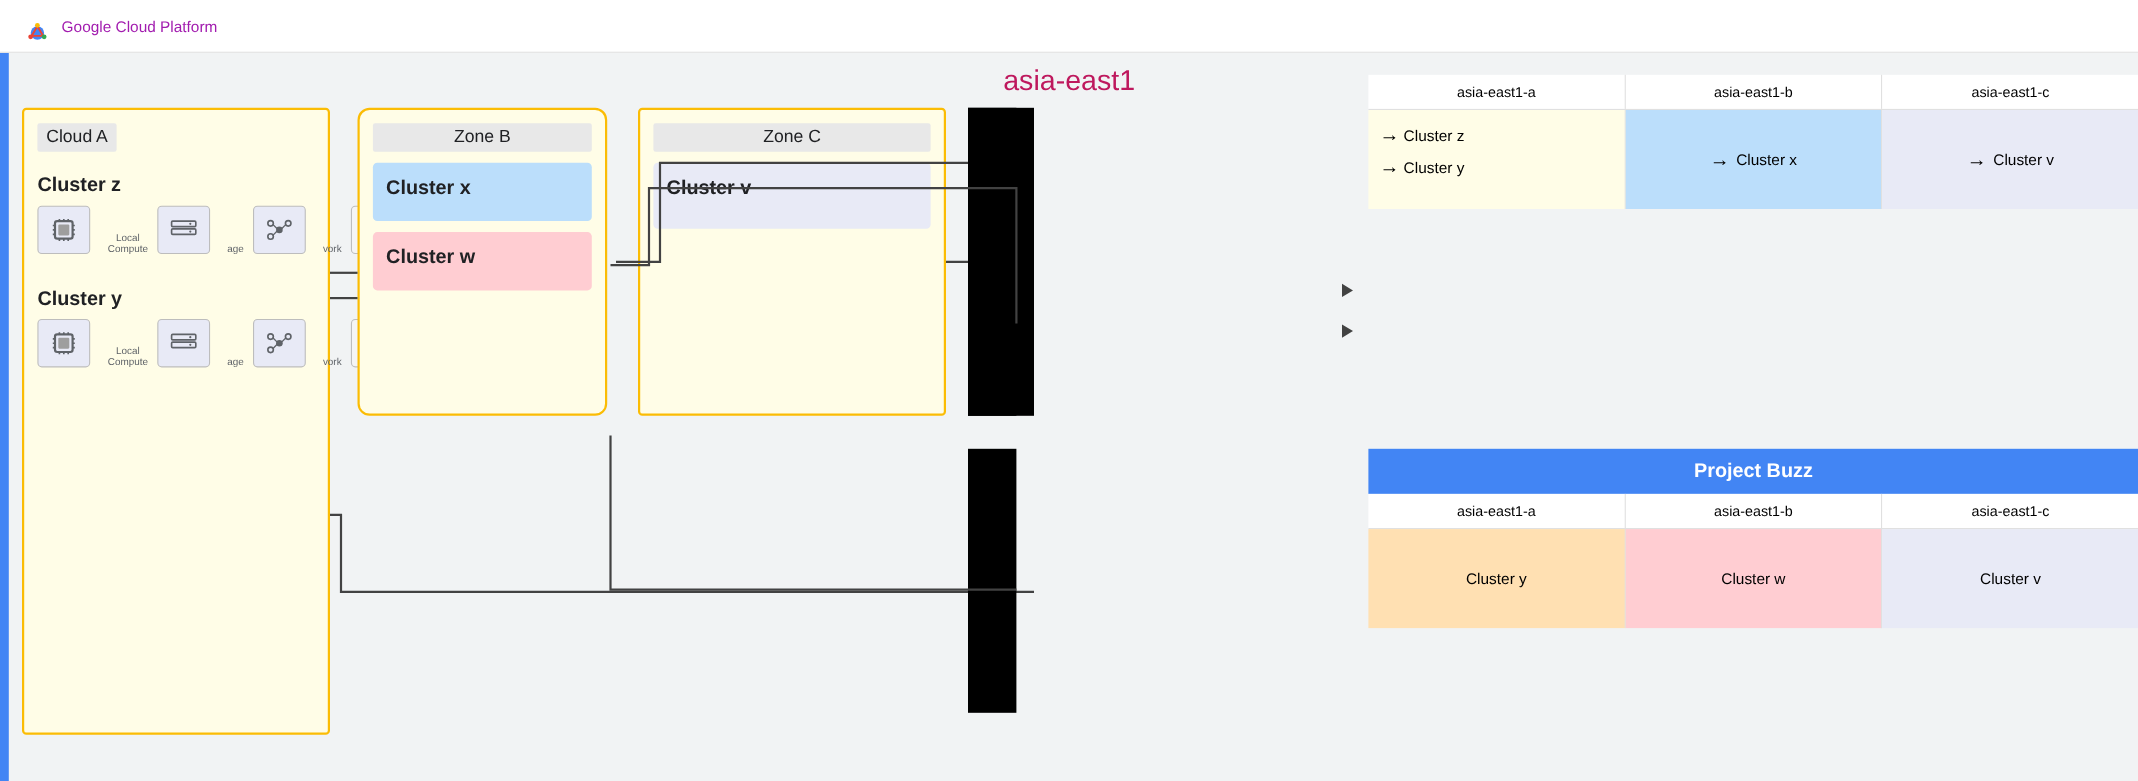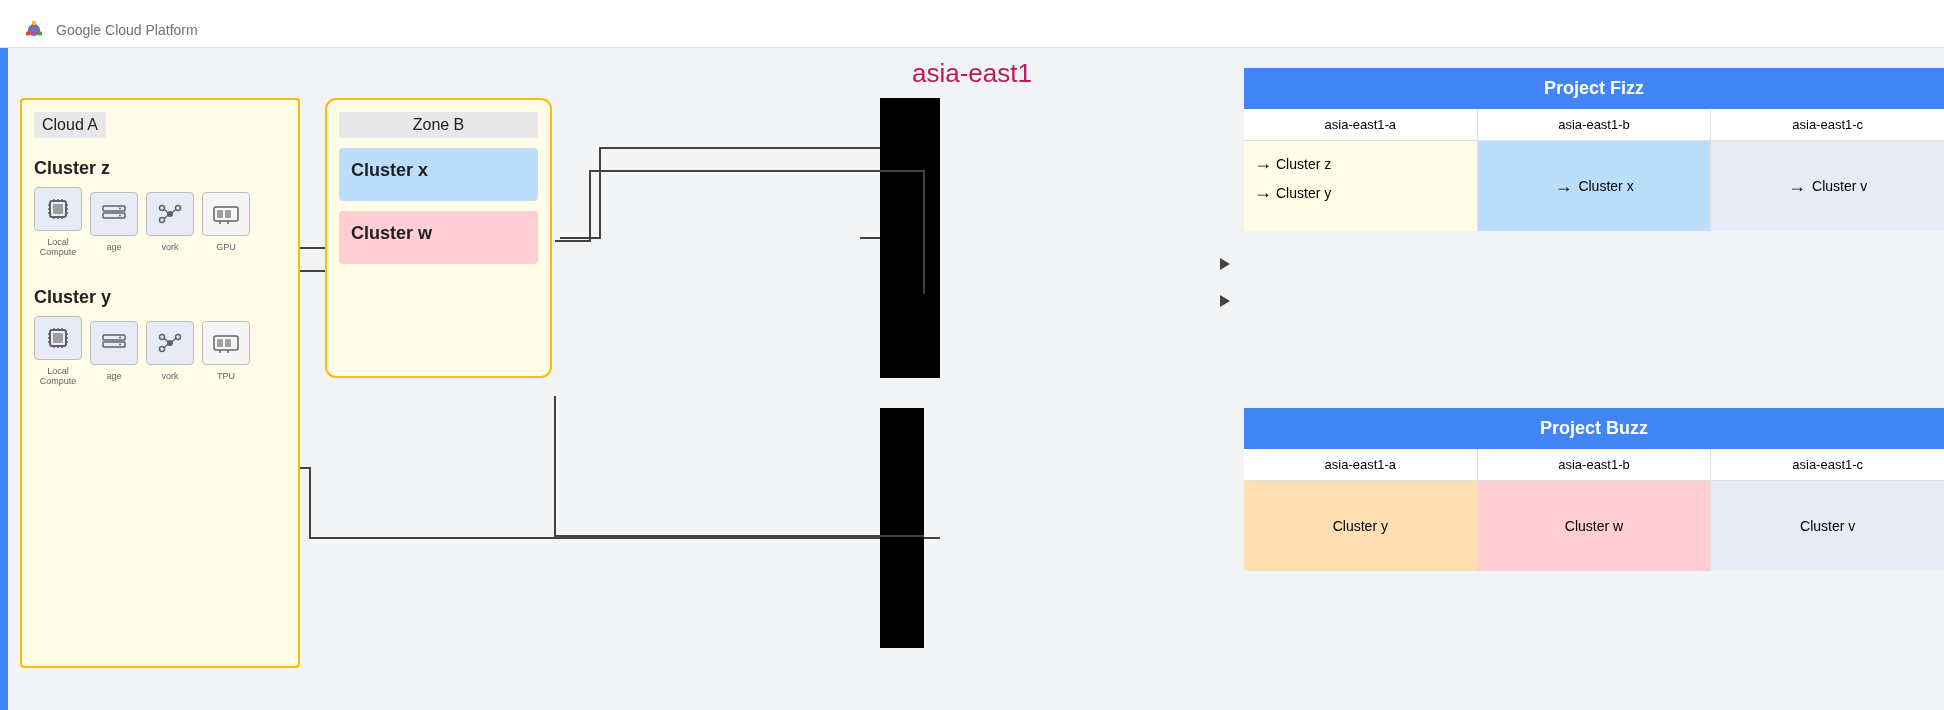--- a/index.html
+++ b/index.html
@@ -19,24 +19,24 @@
       display: flex;
       align-items: center;
       padding: 0 20px;
       border-bottom: 1px solid #e0e0e0;
       position: relative;
       z-index: 10;
     }
 
     .gcp-logo {
       display: flex;
-      align-items: center;
+      align-items: flex-start;
       gap: 8px;
       font-size: 14px;
-      color: #737373;
+      color: #a21caf;
       margin-top: 12px;
     }
 
     .gcp-logo-icon {
       width: 28px;
       height: 28px;
     }
 
     
     .left-accent {
@@ -105,25 +105,25 @@
     
     .node-icons {
       display: flex;
       gap: 8px;
       align-items: center;
       margin-top: 8px;
     }
 
     .node-icon-item {
       display: flex;
-      flex-direction: column;
-      align-items: center;
+      flex-direction: row;
+      align-items: flex-end;
       font-size: 9px;
       color: #5f6368;
-      gap: 6px;
+      gap: 16px;
     }
 
     .node-icon-box {
       width: 48px;
       height: 44px;
       background: #e8eaf6;
       border: 1px solid #bdbdbd;
       border-radius: 4px;
       display: flex;
       align-items: center;
@@ -310,38 +310,42 @@
 
     <div class="cluster-x-box" style="background:#bbdefb; border-radius:4px; padding:12px; margin-top:10px;">
       <div class="cluster-label">Cluster x</div>
     </div>
 
     <div class="cluster-w-box" style="background:#ffcdd2; border-radius:4px; padding:12px; margin-top:10px;">
       <div class="cluster-label">Cluster w</div>
     </div>
   </div>
 
+  <div class="zone-box" style="position:absolute; left:580px; top:50px; width:280px; height:280px; background:#fffde7;">
+    <div class="zone-label" style="width:100%; text-align:center; display:block; background:#e8e8e8;">Zone C</div>
+
+    <div style="background:#e8eaf6; border-radius:4px; padding:12px; margin-top:10px; min-height:60px;">
+      <div class="cluster-label">Cluster v</div>
+    </div>
+  </div>
 
   <div class="black-box" style="left:880px; top:50px; width:60px; height:280px;"></div>
 
   <svg style="position:absolute; top:0; left:0; width:1944px; height:662px; pointer-events:none; z-index:2;" xmlns="http://www.w3.org/2000/svg">
 
     <line x1="300" y1="200" x2="325" y2="200" stroke="#424242" stroke-width="2"></line>
 
     <polyline points="560,190 600,190 600,100 940,100" stroke="#424242" stroke-width="2" fill="none"></polyline>
 
     <polyline points="300,420 310,420 310,490 940,490" stroke="#424242" stroke-width="2" fill="none"></polyline>
 
     <polyline points="860,190 900,190 900,190 940,190" stroke="#424242" stroke-width="2" fill="none"></polyline>
   </svg>
 
   <div style="position:absolute; right:0; top:20px; width:700px;">
-    <div style="background:#4285f4; color:#fff; font-size:18px; font-weight:700; text-align:center; padding:10px;">
-      <span>Project Fizz</span>
-    </div>
 
     <div style="display:flex; background:#fff; border-bottom:1px solid #e0e0e0;">
       <div style="flex:1; text-align:center; padding:8px 4px; font-size:13px; border-right:1px solid #e0e0e0;">
         <span>asia-east1-a</span>
       </div>
       <div style="flex:1; text-align:center; padding:8px 4px; font-size:13px; border-right:1px solid #e0e0e0;">
         <span>asia-east1-b</span>
       </div>
       <div style="flex:1; text-align:center; padding:8px 4px; font-size:13px;">
         <span>asia-east1-c</span>

